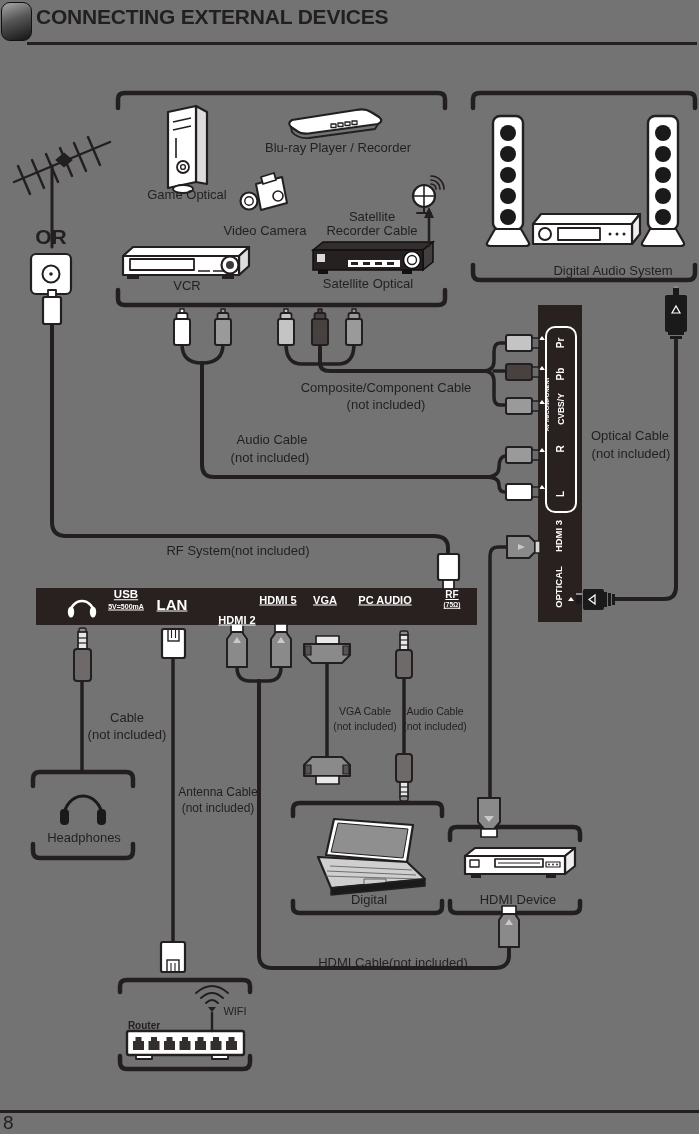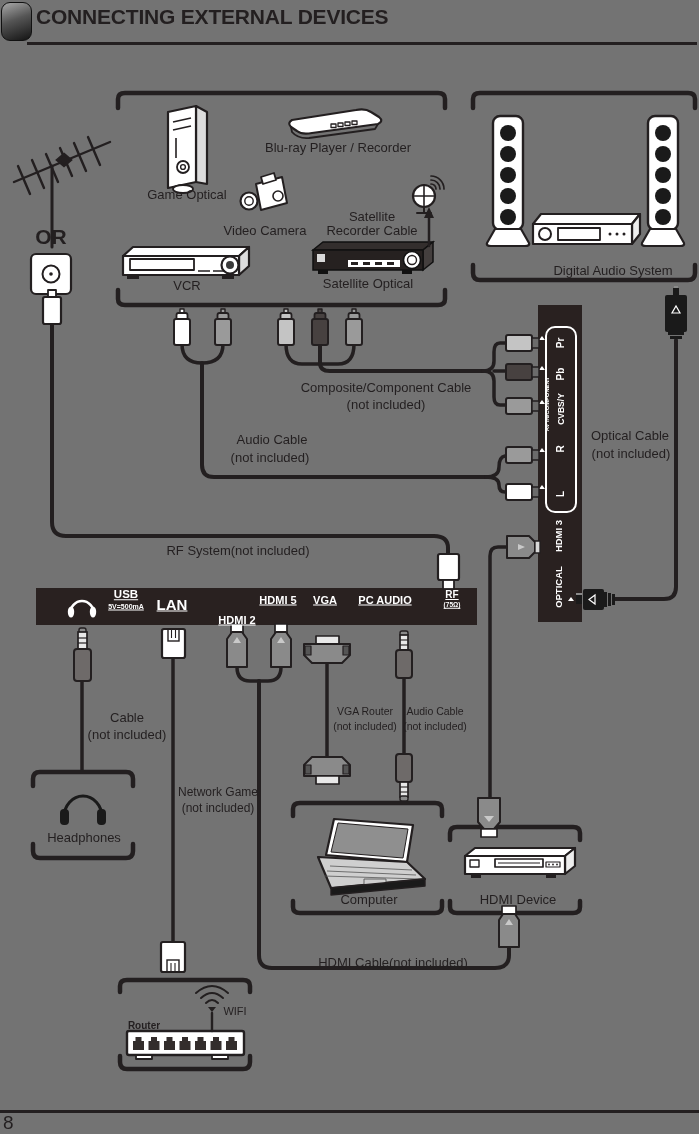--- a/index.html
+++ b/index.html
@@ -416,30 +416,30 @@
   <div class="lbl" style="left:386px;top:388px">Composite/Component Cable</div>
   <div class="lbl" style="left:386px;top:405px">(not included)</div>
   <div class="lbl" style="left:272px;top:440px">Audio Cable</div>
   <div class="lbl" style="left:270px;top:458px">(not included)</div>
   <div class="lbl" style="left:630px;top:436px">Optical Cable</div>
   <div class="lbl" style="left:631px;top:454px">(not included)</div>
   <div class="lbl" style="left:238px;top:551px">RF System(not included)</div>
 
   <div class="lbl" style="left:127px;top:718px">Cable</div>
   <div class="lbl" style="left:127px;top:735px">(not included)</div>
-  <div class="lbl" style="left:218px;top:792px;font-size:12px">Network Game</div>
+  <div class="lbl" style="left:218px;top:792px;font-size:12px">Antenna Cable</div>
   <div class="lbl" style="left:218px;top:808px;font-size:12px">(not included)</div>
-  <div class="lbl sm" style="left:365px;top:712px">VGA Router</div>
+  <div class="lbl sm" style="left:365px;top:712px">VGA Cable</div>
   <div class="lbl sm" style="left:365px;top:727px">(not included)</div>
   <div class="lbl sm" style="left:435px;top:712px">Audio Cable</div>
   <div class="lbl sm" style="left:435px;top:727px">(not included)</div>
   <div class="lbl" style="left:393px;top:963px">HDMI Cable(not included)</div>
 
   <div class="lbl" style="left:84px;top:838px">Headphones</div>
-  <div class="lbl" style="left:369px;top:900px">Computer</div>
+  <div class="lbl" style="left:369px;top:900px">Digital</div>
   <div class="lbl" style="left:518px;top:900px">HDMI Device</div>
   <div class="lbl b" style="left:144px;top:1026px;font-size:10px">Router</div>
   <div class="lbl" style="left:235px;top:1012px;font-size:11px">WIFI</div>
 
   <div class="plbl" style="left:126px;top:595px;font-size:11.5px">USB</div>
   <div class="plbl" style="left:126px;top:606px;font-size:7px">5V=500mA</div>
   <div class="plbl" style="left:172px;top:604px;font-size:15px">LAN</div>
   <div class="plbl" style="left:237px;top:620px;font-size:11px">HDMI 2</div>
   <div class="plbl" style="left:278px;top:600px;font-size:11px">HDMI 5</div>
   <div class="plbl" style="left:325px;top:600px;font-size:11px">VGA</div>

